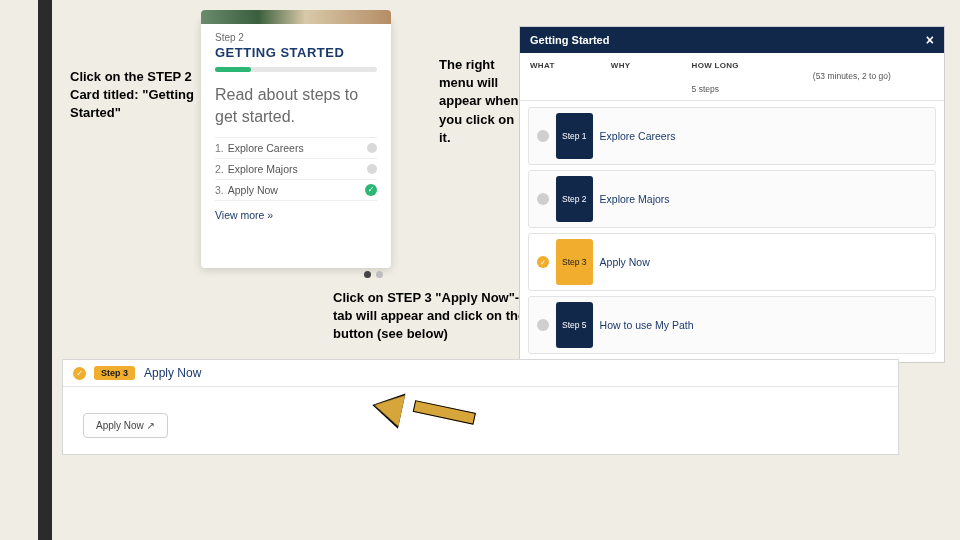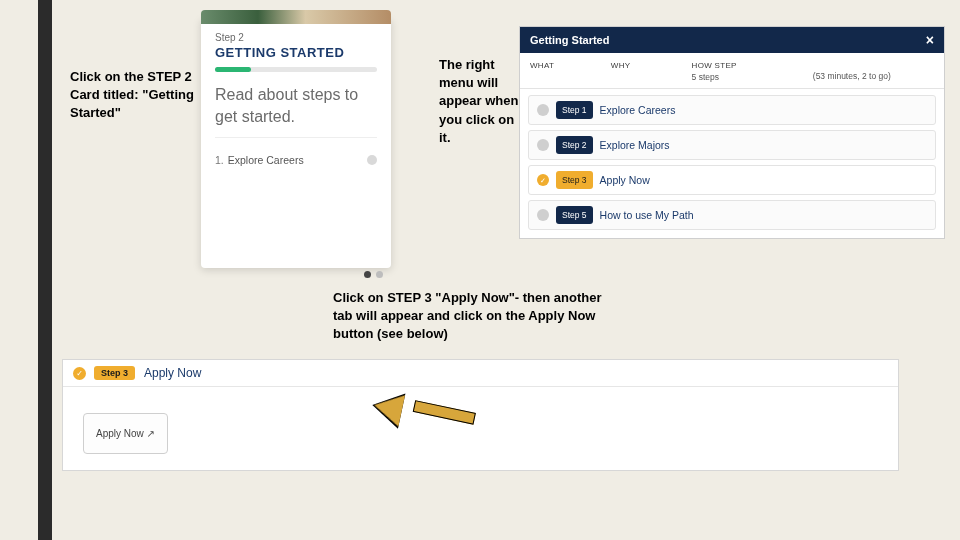--- a/index.html
+++ b/index.html
@@ -104,21 +104,21 @@
   line-height: 1.4;
 }
 .card-list {
   margin-top: 8px;
 }
 .card-row {
   display: flex;
   align-items: center;
   justify-content: space-between;
   border-top: 1px solid #eee;
-  padding: 16px 0;
+  padding: 4px 0;
   font-size: 10.5px;
   color: #555;
 }
 .card-row:first-child { border-top: 1px solid #eee; }
 .card-row .num { color: #777; margin-right: 4px; }
 .card-row .txt { flex: 1; }
 .dot-grey {
   width: 10px; height: 10px; border-radius: 50%;
   background: #d9d9d9;
 }
@@ -174,22 +174,22 @@
 }
 .panel-close { font-size: 14px; line-height: 1; }
 .panel-meta {
   display: flex;
   padding: 8px 10px 4px 10px;
   font-size: 9px;
   color: #333;
 }
 .meta-col { flex: 1; }
 .meta-col.h { flex: 1.5; }
-.meta-label { font-size: 8px; color: #3a3a3a; font-weight: 400; letter-spacing: .3px; }
-.meta-val { font-size: 8.5px; color: #555; margin-top: 2px; }
+.meta-label { font-size: 8px; color: #3a3a3a; font-weight: 700; letter-spacing: .3px; }
+.meta-val { font-size: 8.5px; color: #555; margin-top: 14px; }
 .panel-hr { height: 1px; background: #e3e3e3; margin: 2px 0 6px 0; }
 .step-row {
   display: flex;
   align-items: center;
   margin: 5px 8px;
   border: 1px solid #e3e3e3;
   border-radius: 3px;
   padding: 5px 8px;
   background: #fbfbfb;
 }
@@ -203,21 +203,21 @@
   display: flex; align-items: center; justify-content: center;
 }
 .step-dot.grey { background: #cfcfcf; }
 .step-dot.amber { background: #f0ad2e; }
 .step-dot:after { content: "✓"; color:#fff; font-size:7px; line-height:1; }
 .step-dot.grey:after { content:""; }
 .step-badge {
   background: #12284a;
   color: #fff;
   font-size: 8.5px;
-  padding: 4px 6px;
+  padding: 18px 6px;
   border-radius: 3px;
   margin-right: 7px;
 }
 .step-badge.amber { background: #f0ad2e; color:#1b1b1b; }
 .step-title {
   font-size: 10.5px;
   color: #1b3a6b;
   font-weight: 500;
 }
 
@@ -264,21 +264,21 @@
   justify-content: space-between;
   align-items: center;
   font-size: 10px;
   color: #555;
 }
 .strip-btn {
   display: inline-block;
   margin-top: 14px;
   border: 1px solid #cfcfcf;
   border-radius: 4px;
-  padding: 14px 12px;
+  padding: 6px 12px;
   font-size: 10px;
   color: #444;
   background: #fdfdfd;
 }
 .clock {
   display:inline-block;
   width:9px;height:9px;border:1px solid #888;border-radius:50%;
   position:relative;margin-right:4px;vertical-align:-1px;
 }
 .clock:after{content:"";position:absolute;left:3px;top:1px;width:1px;height:4px;background:#888;}
@@ -340,20 +340,29 @@
     <div class="card-title">GETTING STARTED</div>
     <div class="card-progress-track">
       <div class="card-progress-fill" style="width:22%"></div>
     </div>
     <div class="card-desc">Read about steps to get started.</div>
     <div class="card-list">
       <div class="card-row">
         <span><span class="num">1.</span><span class="txt">Explore Careers</span></span>
         <span class="dot-grey"></span>
       </div>
+      <div class="card-row">
+        <span><span class="num">2.</span><span class="txt">Explore Majors</span></span>
+        <span class="dot-grey"></span>
+      </div>
+      <div class="card-row">
+        <span><span class="num">3.</span><span class="txt">Apply Now</span></span>
+        <span class="dot-green"></span>
+      </div>
+      <div class="card-viewmore">View more »</div>
     </div>
   </div>
   <div class="carousel-dots">
     <span class="cd-active"></span>
       <span class="cd-inactive"></span>
   </div>
 </div>
 
 <div class="panel">
   <div class="panel-header">
@@ -361,21 +370,21 @@
     <span class="panel-close">×</span>
   </div>
   <div class="panel-meta">
     <div class="meta-col">
       <div class="meta-label">WHAT</div>
     </div>
     <div class="meta-col">
       <div class="meta-label">WHY</div>
     </div>
     <div class="meta-col h">
-      <div class="meta-label">HOW STEP</div>
+      <div class="meta-label">HOW LONG</div>
       <div class="meta-val">5 steps</div>
     </div>
     <div class="meta-col h">
       <div class="meta-val" style="margin-top:10px">(53 minutes, 2 to go)</div>
     </div>
   </div>
   <div class="panel-hr"></div>
 
   <div class="step-row">
     <span class="step-dot grey"></span>

